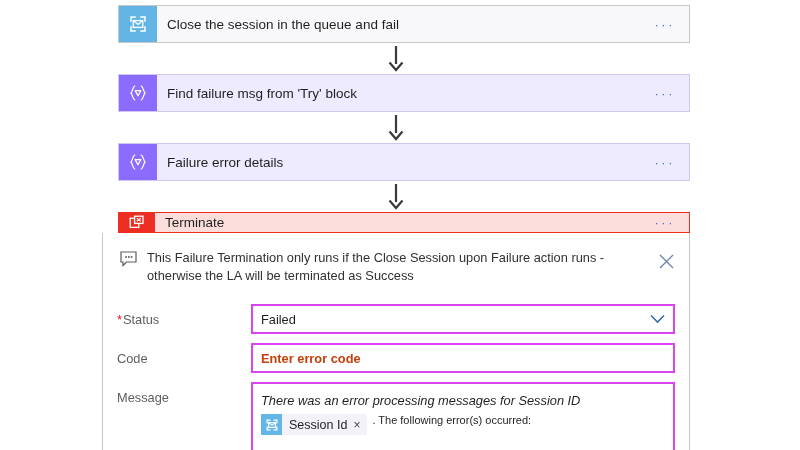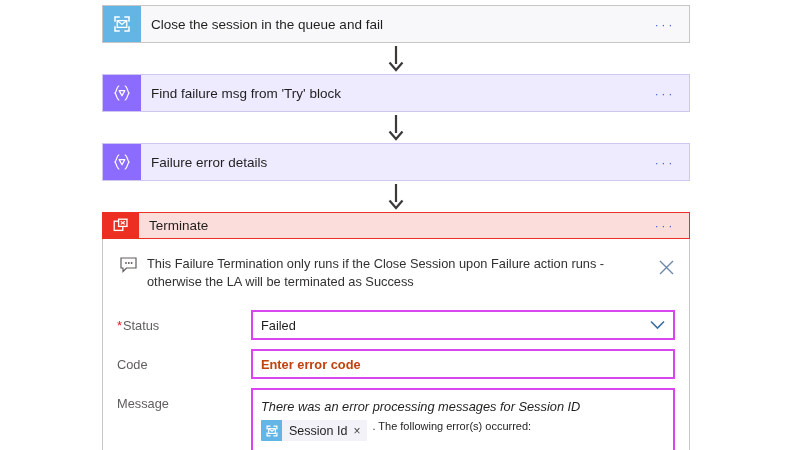--- a/index.html
+++ b/index.html
@@ -33,27 +33,28 @@
 
   
   .card {
     position: relative;
     box-sizing: border-box;
     height: 38px;
     border: 1px solid #c8c6c4;
     background: #f8f8fb;
     display: flex;
     align-items: center;
+    margin-left: 16px;
   }
   .card.blue   { background: #f8f8fb; }
   .card.purple { background: #eeeaff; border-color: #cfc7f2; justify-content: space-between; }
   .card.red {
     background: #fbdedc;
     border: 1px solid #ed2f23;
-    height: 27px;
+    height: 21px;
   }
 
   .card-icon {
     width: 38px;
     height: 100%;
     flex: 0 0 38px;
     display: flex;
     align-items: center;
     justify-content: center;
   }

